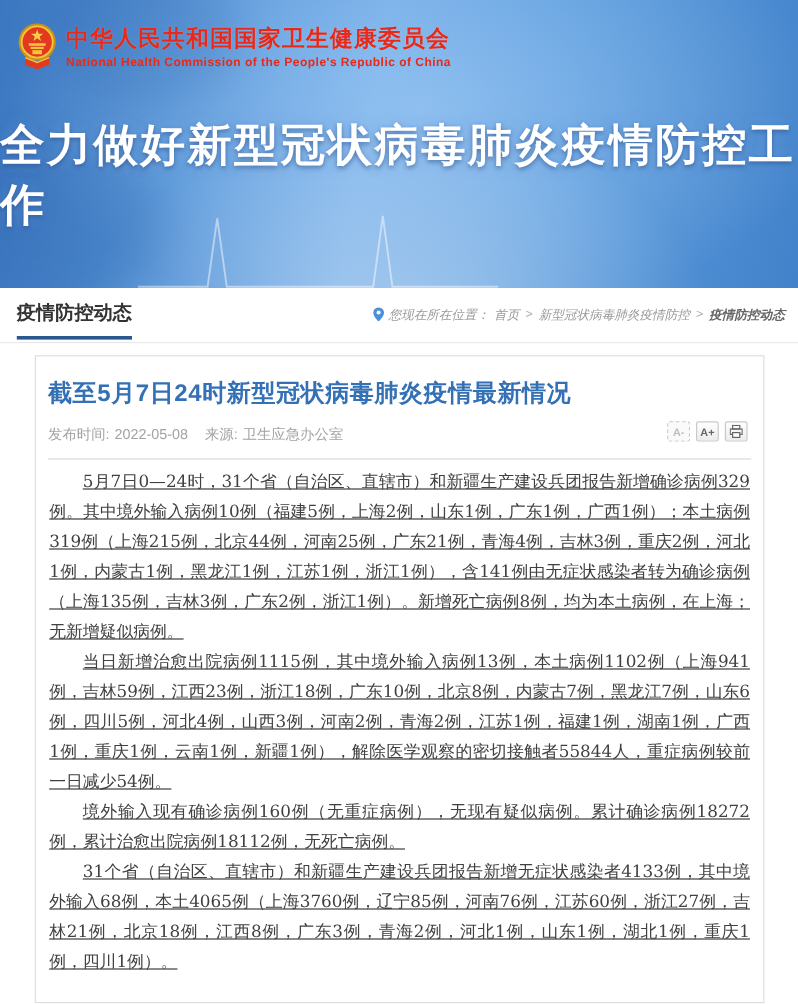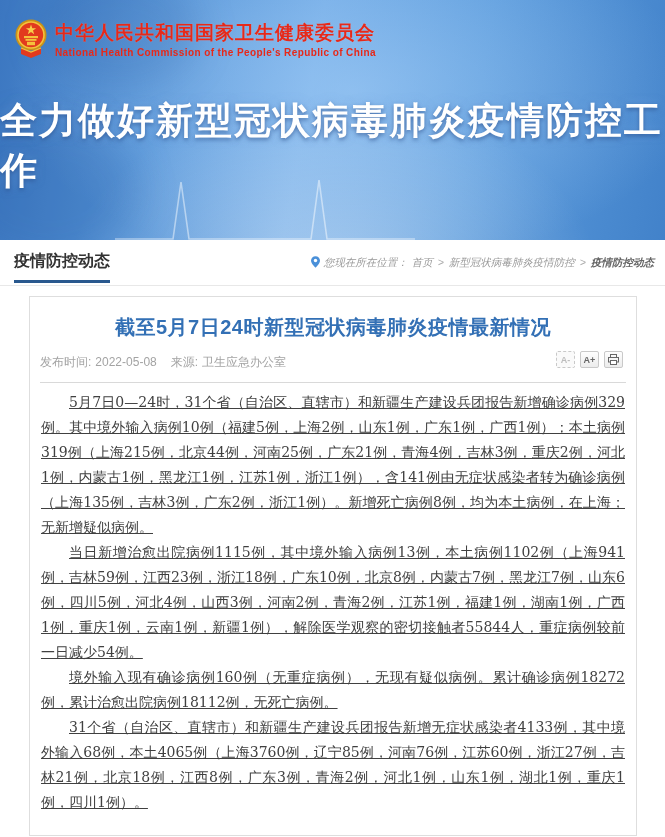--- a/index.html
+++ b/index.html
@@ -57,21 +57,21 @@
   .breadcrumb a { color:#999; text-decoration:none; }
   .breadcrumb .sep { color:#aaa; margin:0 1px; }
   .breadcrumb .current { color:#666; font-weight:bold; }
 
   
   .article-box {
     margin:10px 28px 0 29px; background:#fff; border:1px solid #dedede;
     height:540px; padding:0 10px; overflow:hidden;
   }
   .article-title {
-    margin-top:17px; text-align:center; font-size:20px; font-weight:bold; color:#3370b5; letter-spacing:0.5px;
+    margin-top:17px; text-align:left; font-size:20px; font-weight:bold; color:#3370b5; letter-spacing:0.5px;
   }
   .meta-row {
     position:relative; font-size:12px; color:#a3a3a3;
     margin-top:13px; padding-bottom:11px; border-bottom:1px solid #d9d9d9;
   }
   .meta-row .meta-label { margin-right:4px; }
   .meta-row .meta-gap { display:inline-block; width:14px; }
   .tools { position:absolute; right:3px; top:-3px; display:flex; gap:5px; }
   .tool-btn {
     min-width:19px; height:17px; padding:0 2px; border:1px solid #c9c9c9; border-radius:2px;

